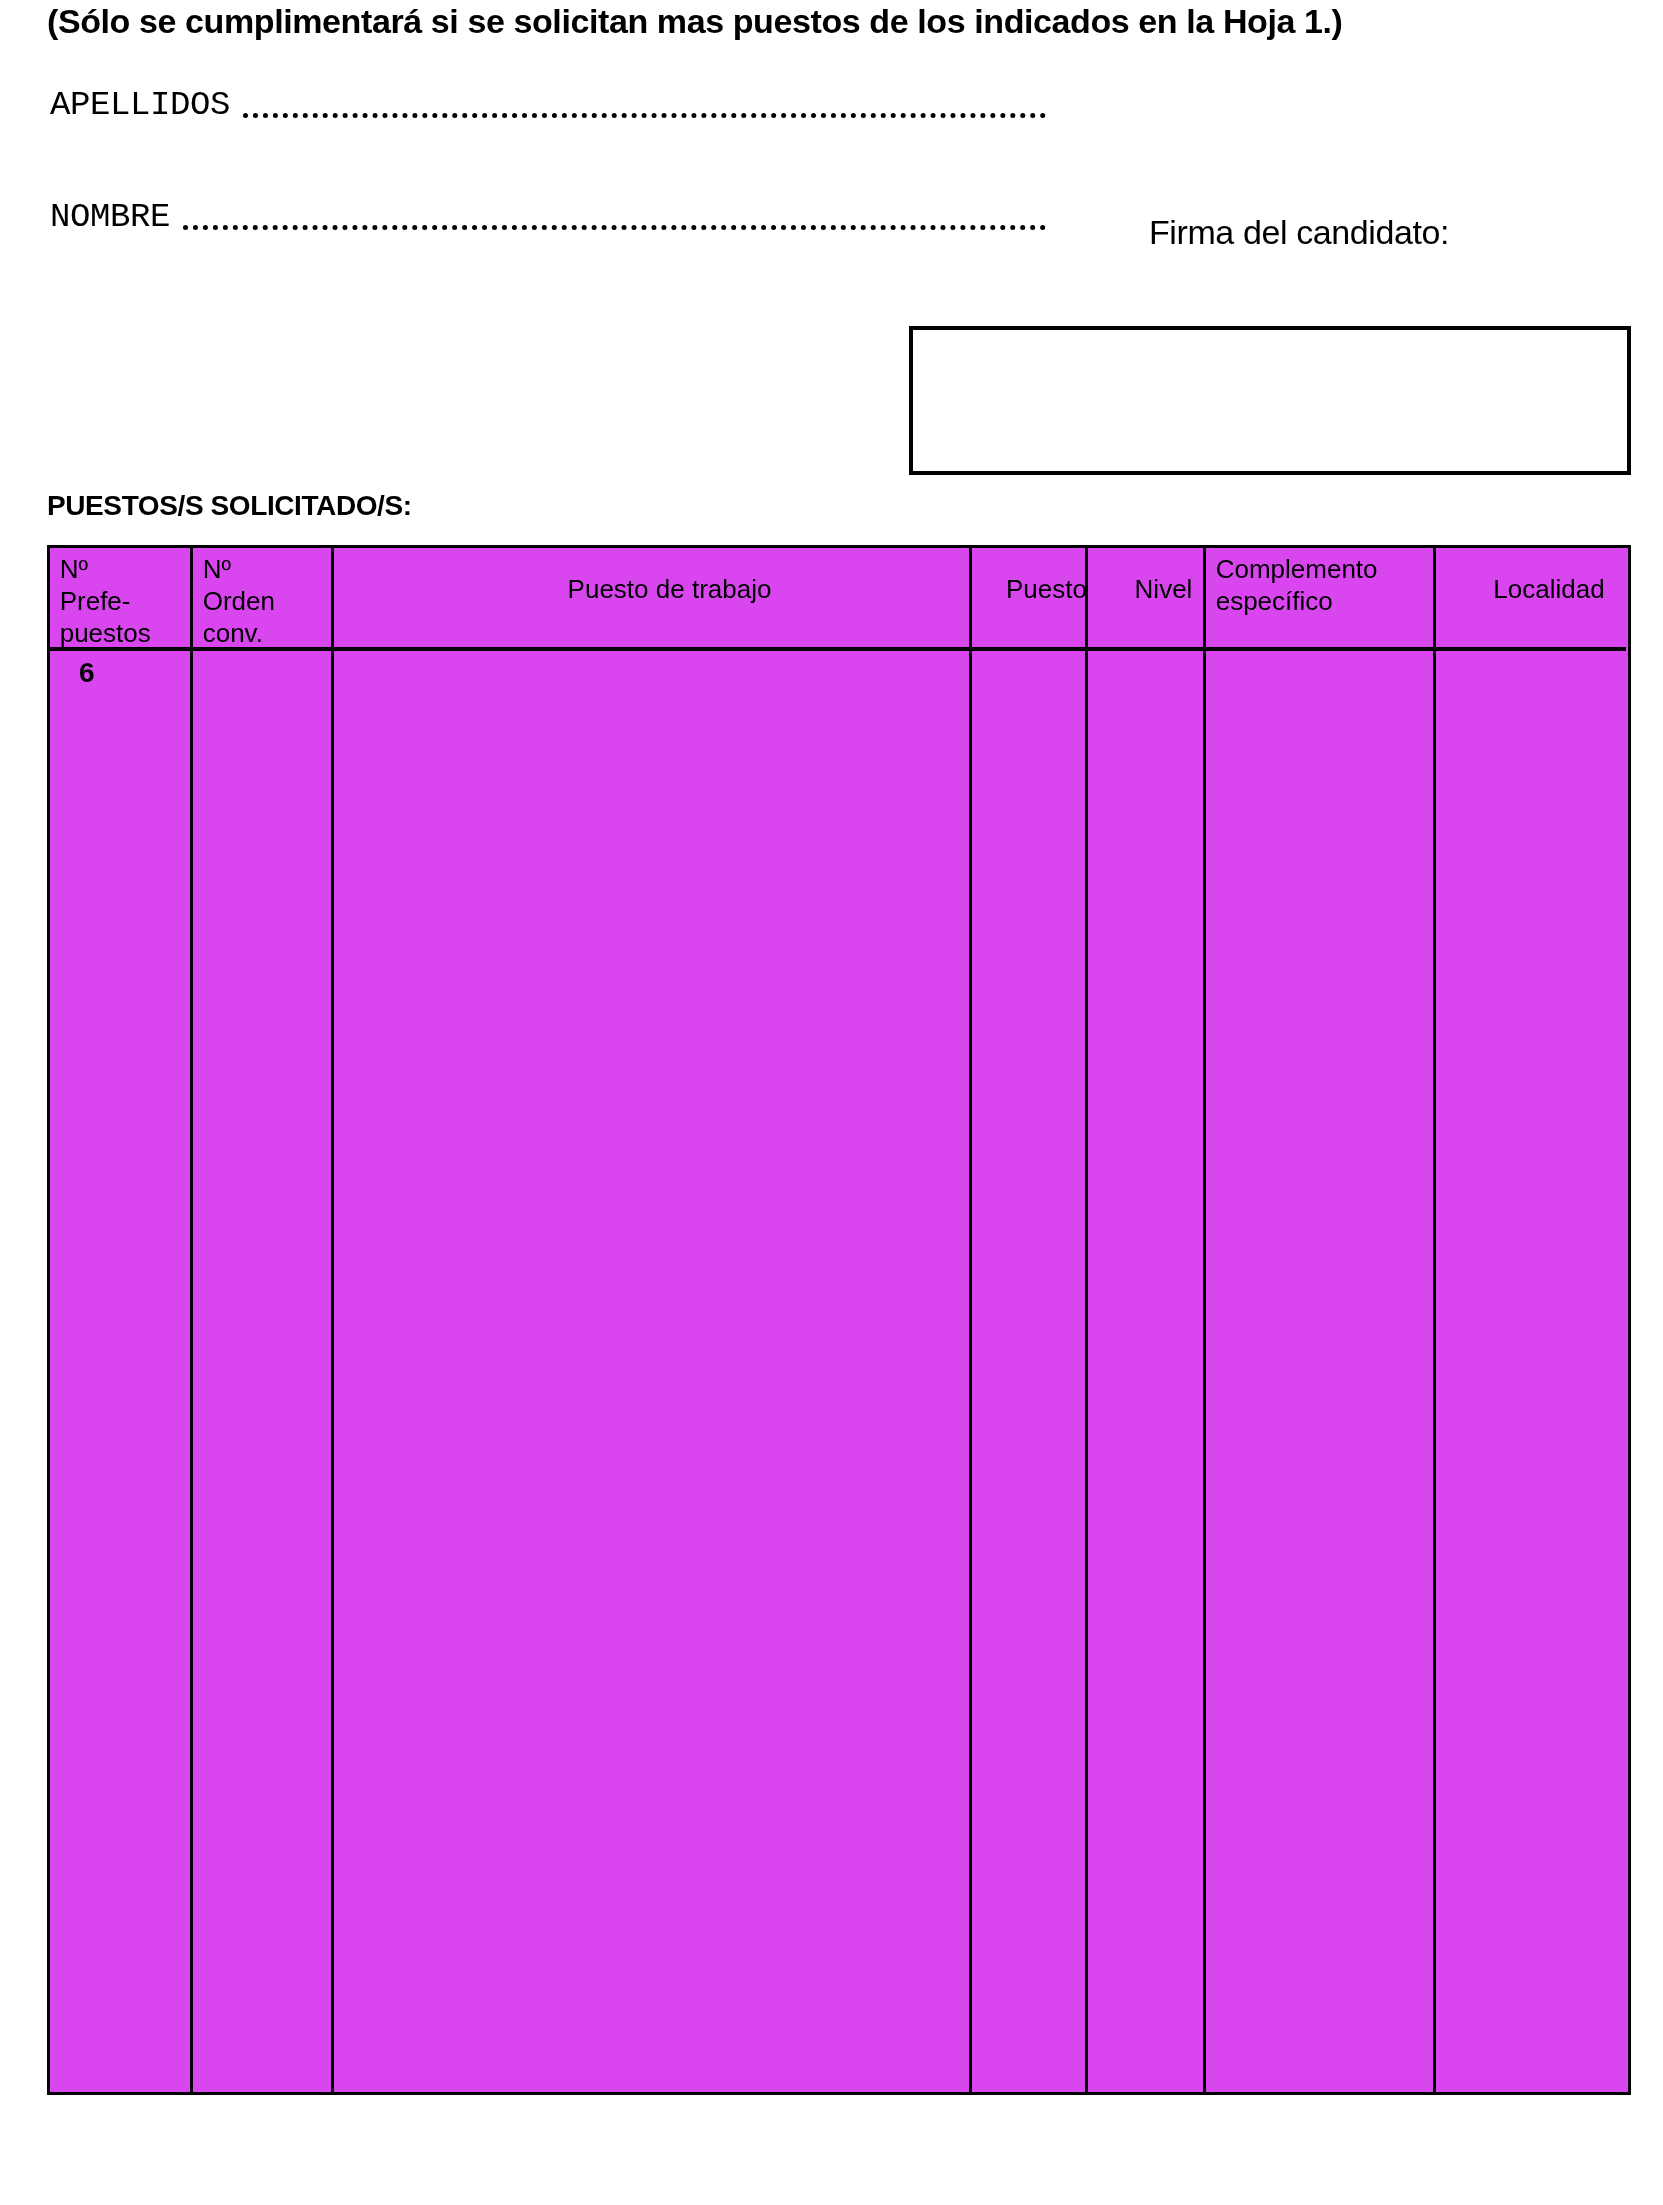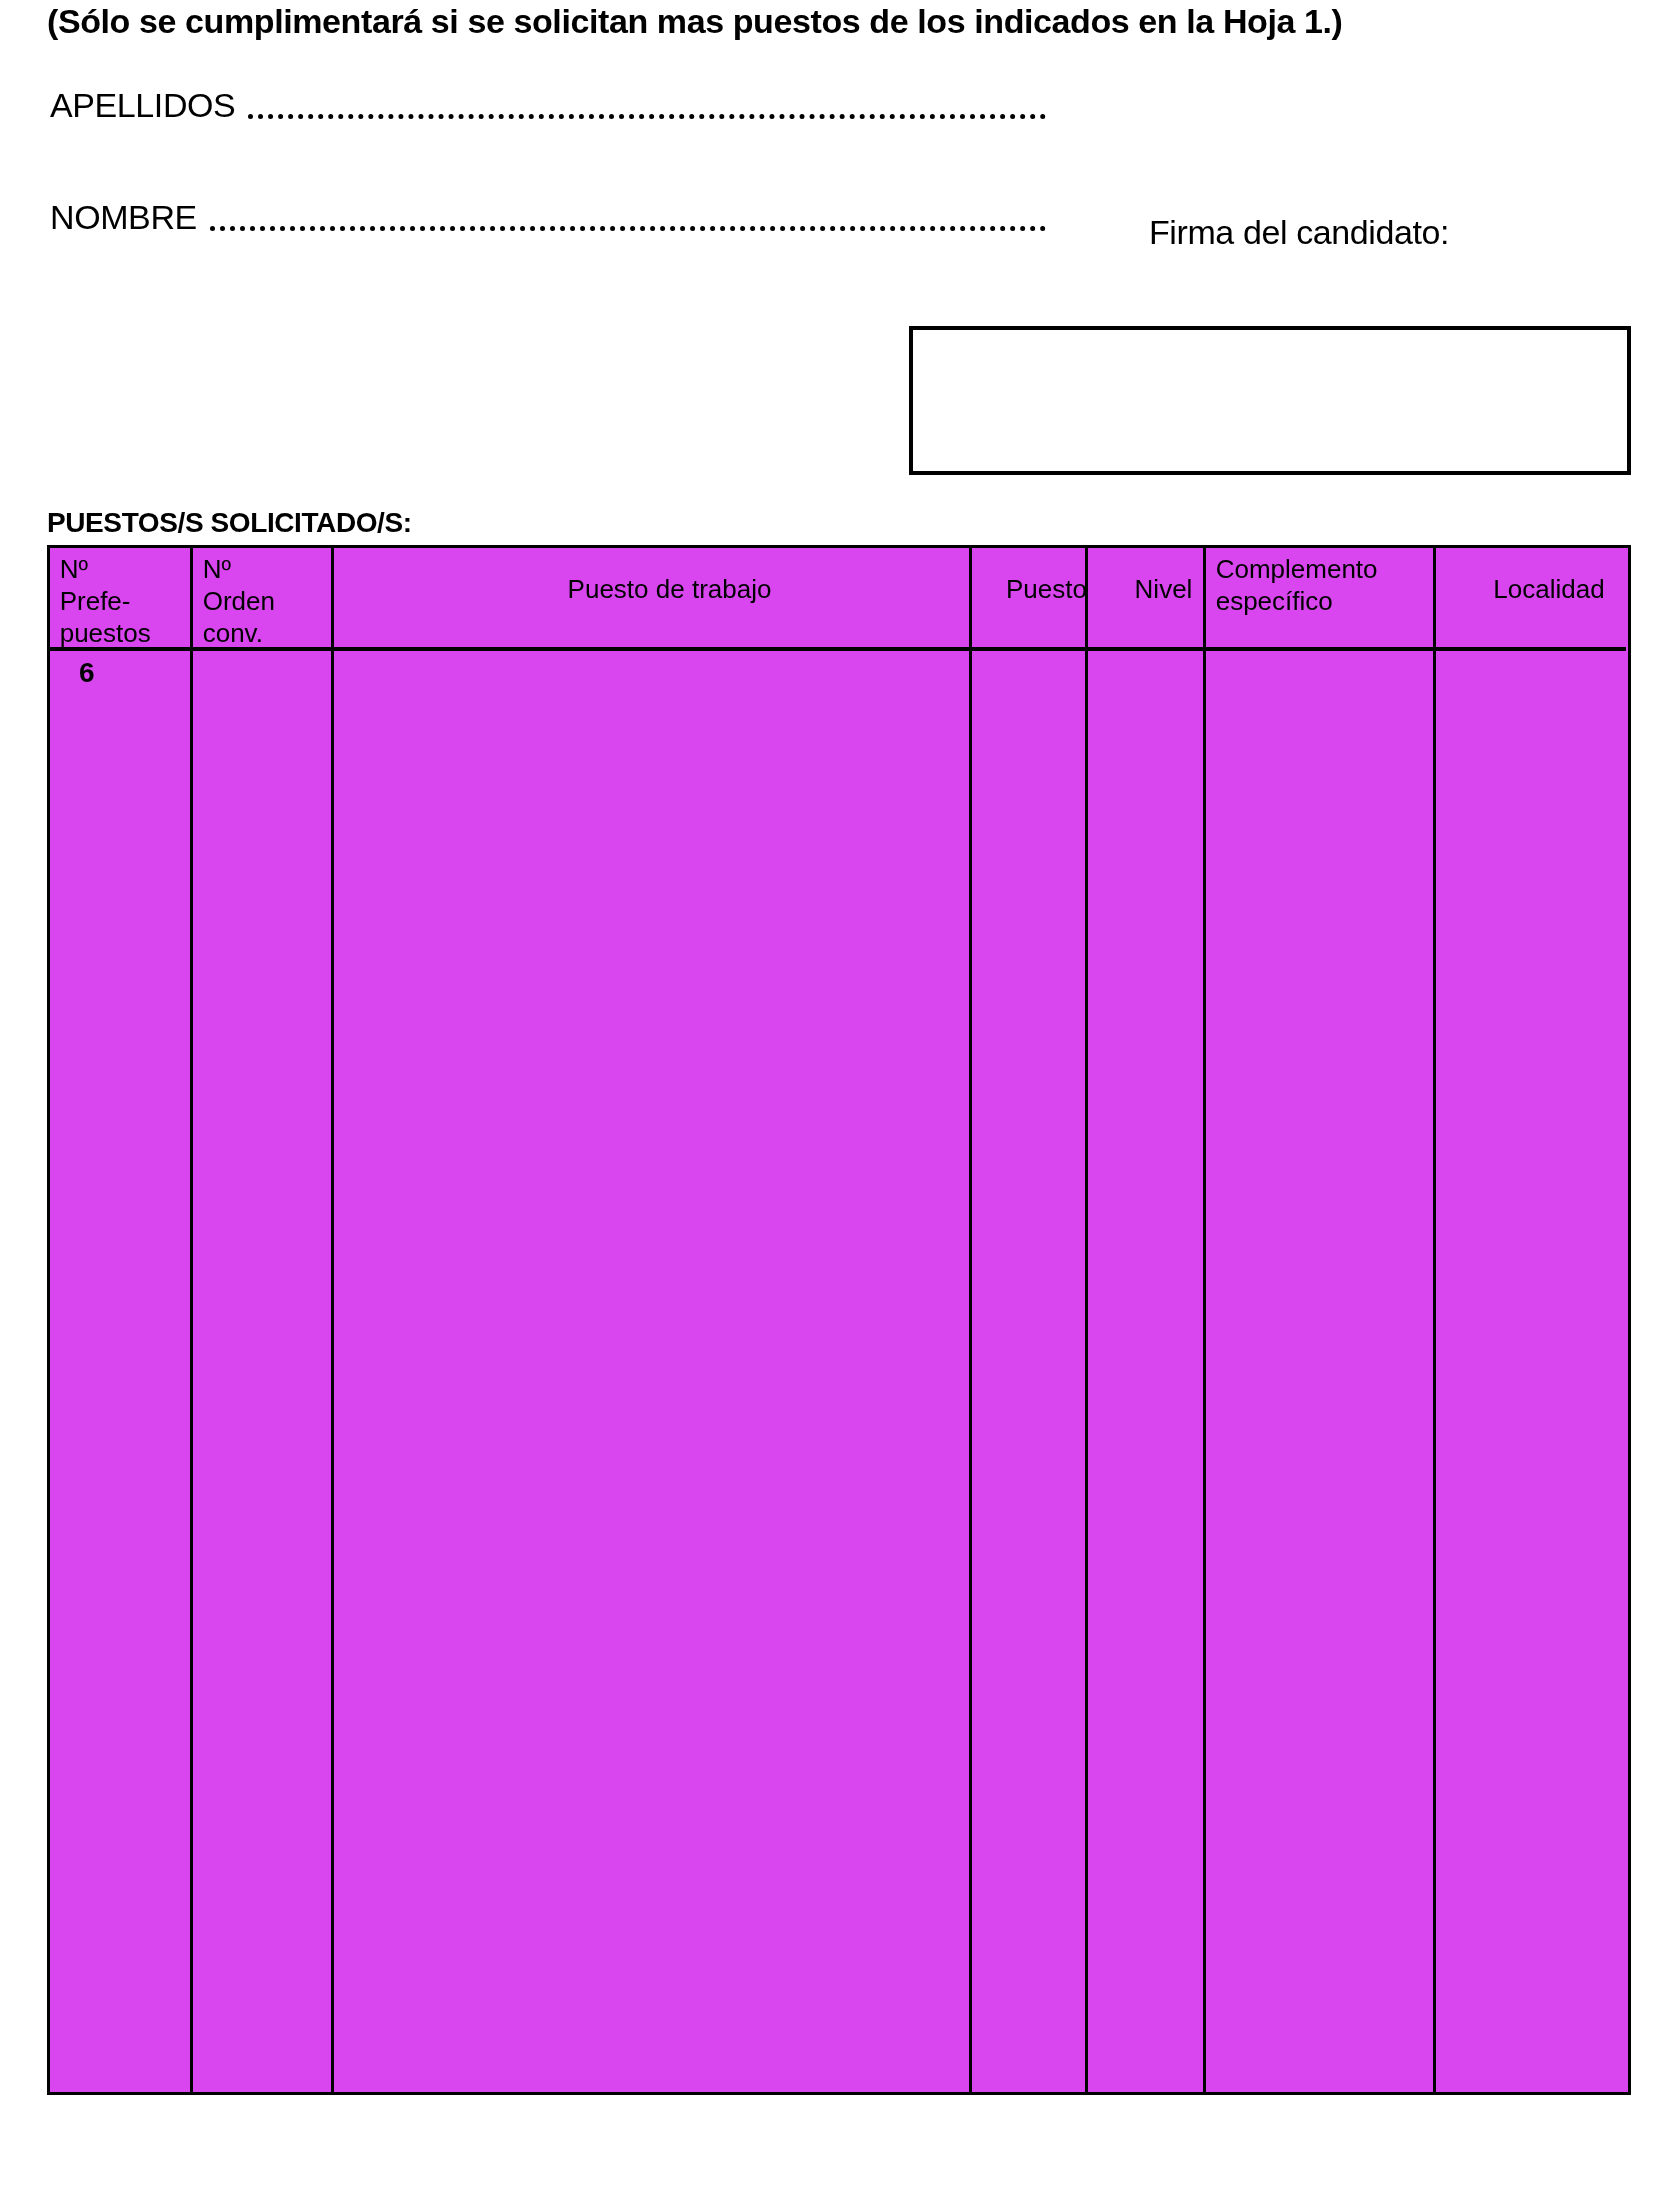--- a/index.html
+++ b/index.html
@@ -12,21 +12,21 @@
     overflow:hidden;
   }
   .note{
     position:absolute;left:47px;top:1.6px;
     font-size:34px;font-weight:bold;letter-spacing:-0.4px;
     white-space:nowrap;
   }
   .field-row{
     position:absolute;left:50px;
     width:996px;
-    display:flex;align-items:flex-end;
+    display:flex;align-items:flex-end;font-family:Liberation Mono, monospace;
   }
   .field-row .label{
     font-size:34px;letter-spacing:-0.4px;white-space:nowrap;
   }
   .dotline{
     flex:1;
     margin-left:13px;
     margin-bottom:5.7px;
     border-bottom:5.7px dotted #000;
     height:0;
@@ -37,21 +37,21 @@
     position:absolute;left:1149px;top:213px;
     font-size:34px;letter-spacing:-0.4px;white-space:nowrap;
   }
   .sign-box{
     position:absolute;left:909px;top:326px;
     width:722px;height:149px;
     border:4px solid #000;
     box-sizing:border-box;
   }
   .section-heading{
-    position:absolute;left:47px;top:507px;
+    position:absolute;left:47px;top:490px;
     font-size:28px;font-weight:bold;letter-spacing:-0.4px;
     white-space:nowrap;
   }
   .tbl{
     position:absolute;left:47px;top:545px;
     width:1584px;height:1550px;
     box-sizing:border-box;
     border:3.2px solid #000;
     display:grid;
     grid-template-columns:143px 141px 638px 116px 118px 230px 190px;

